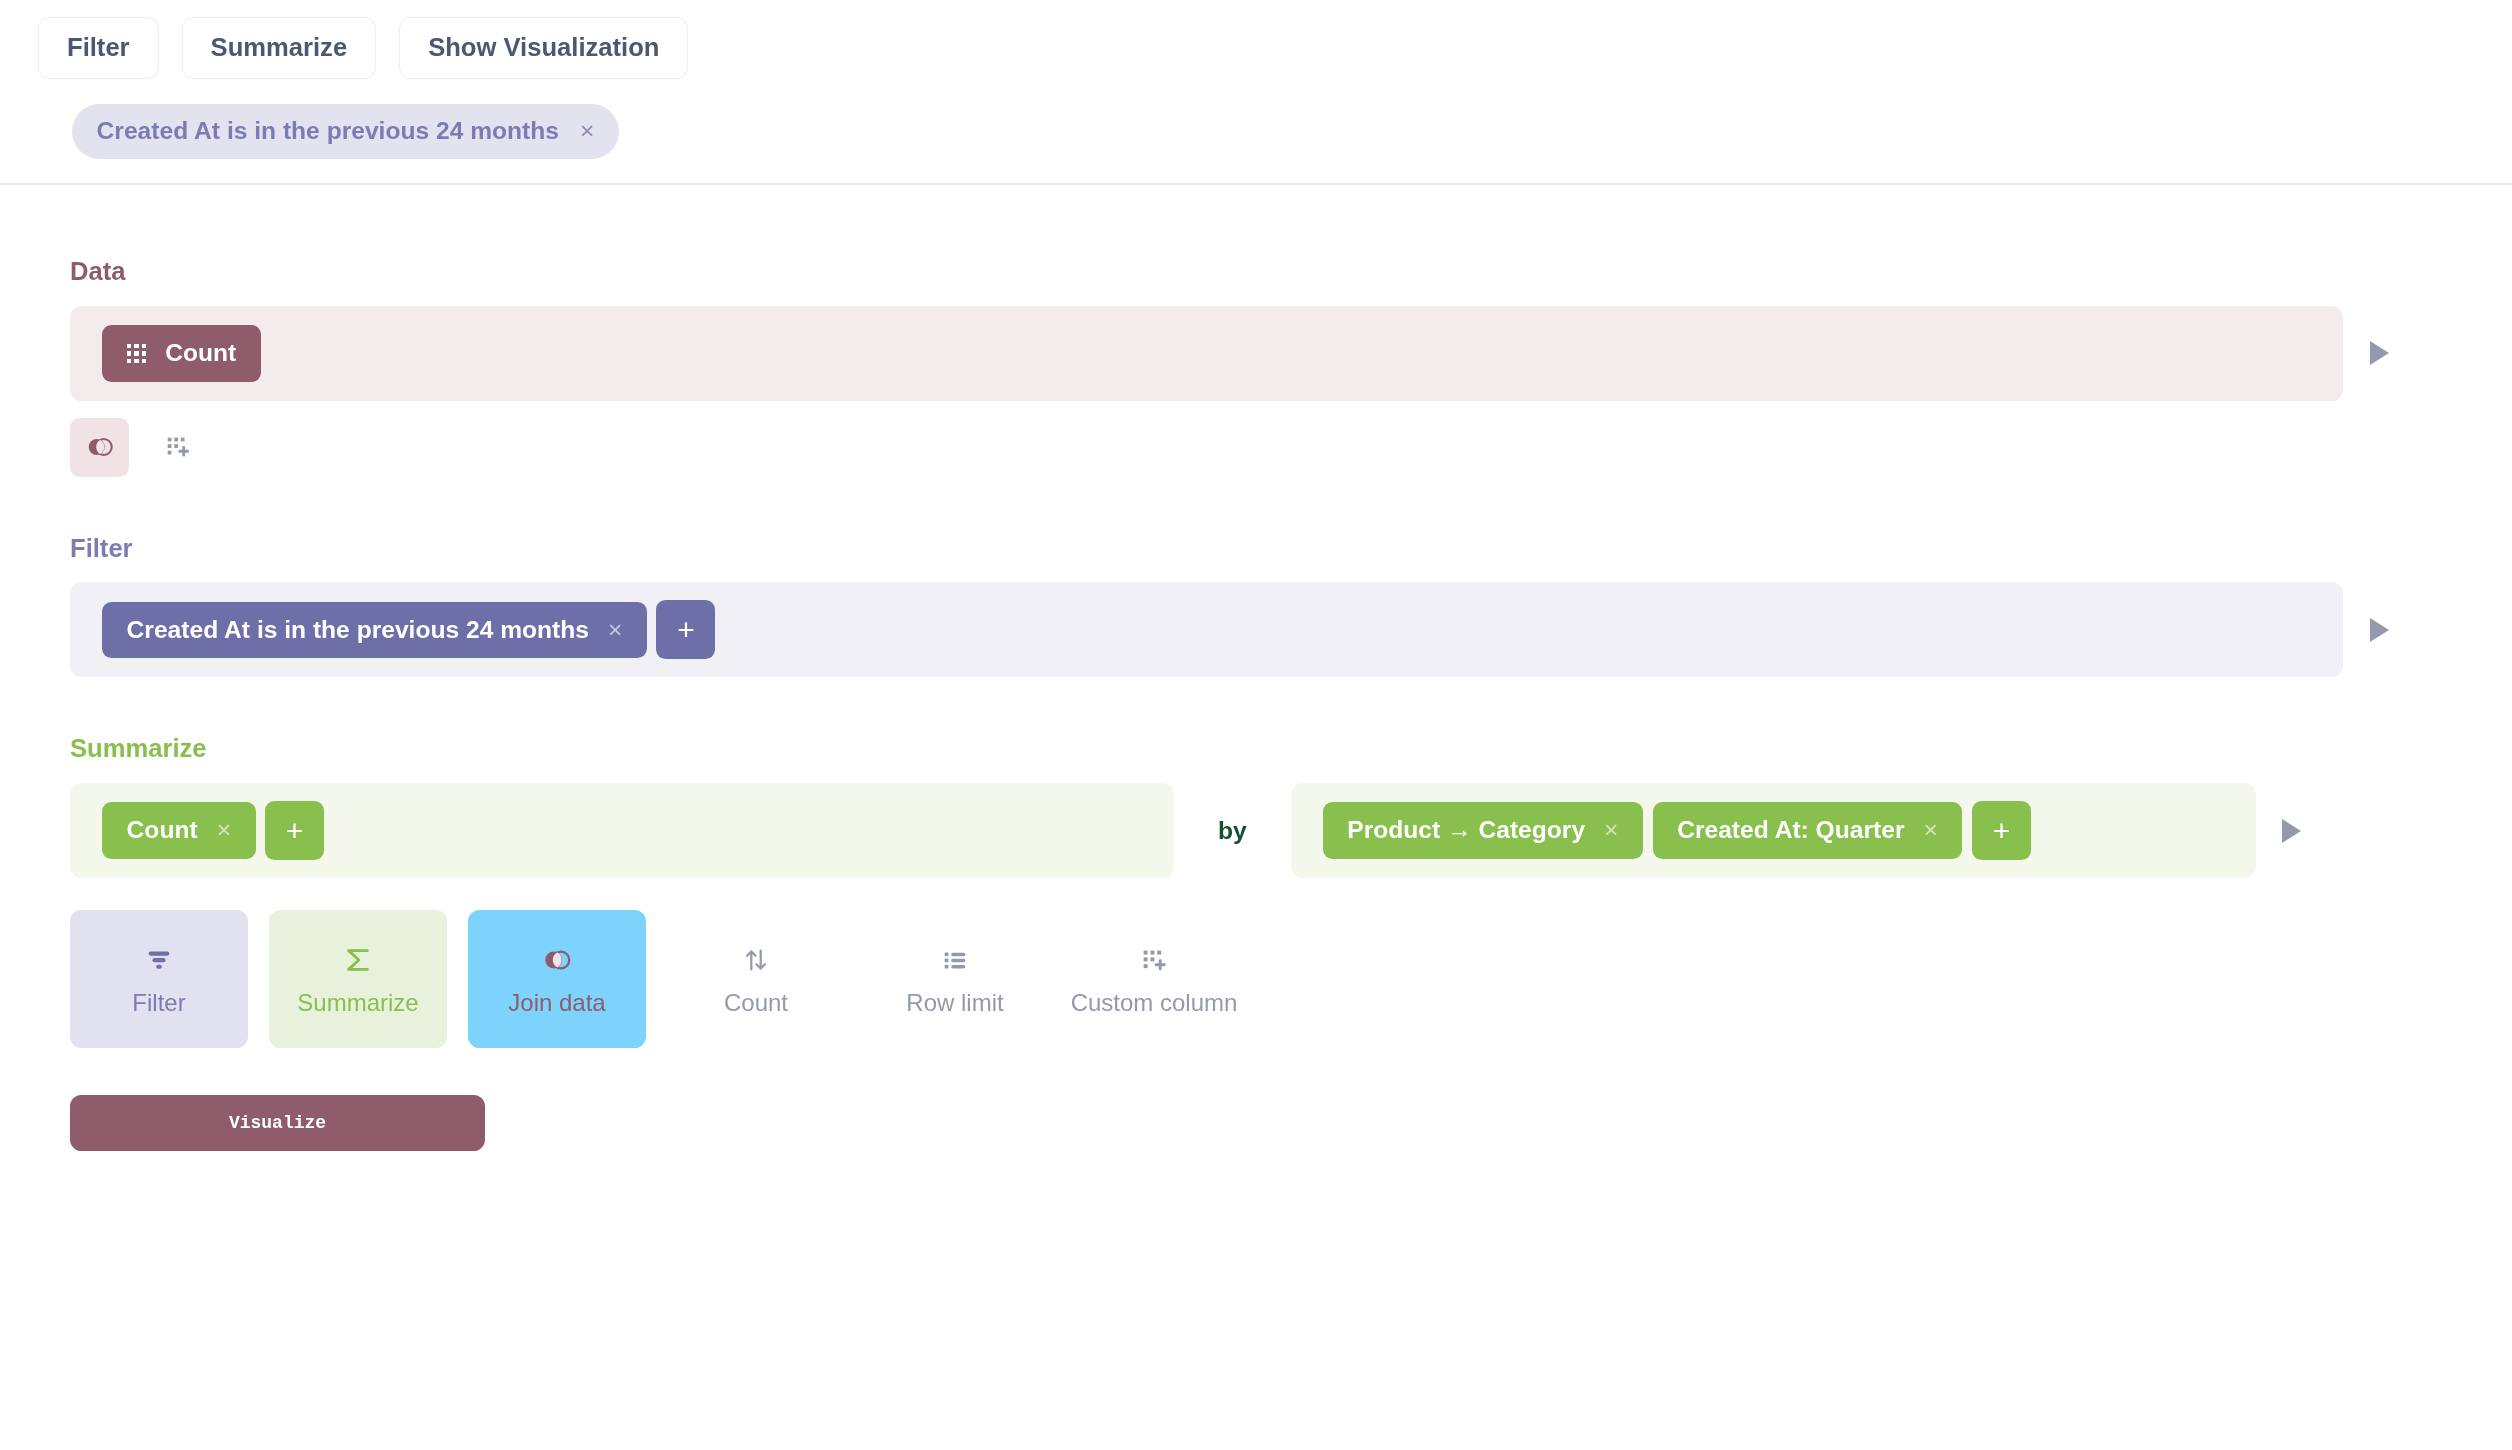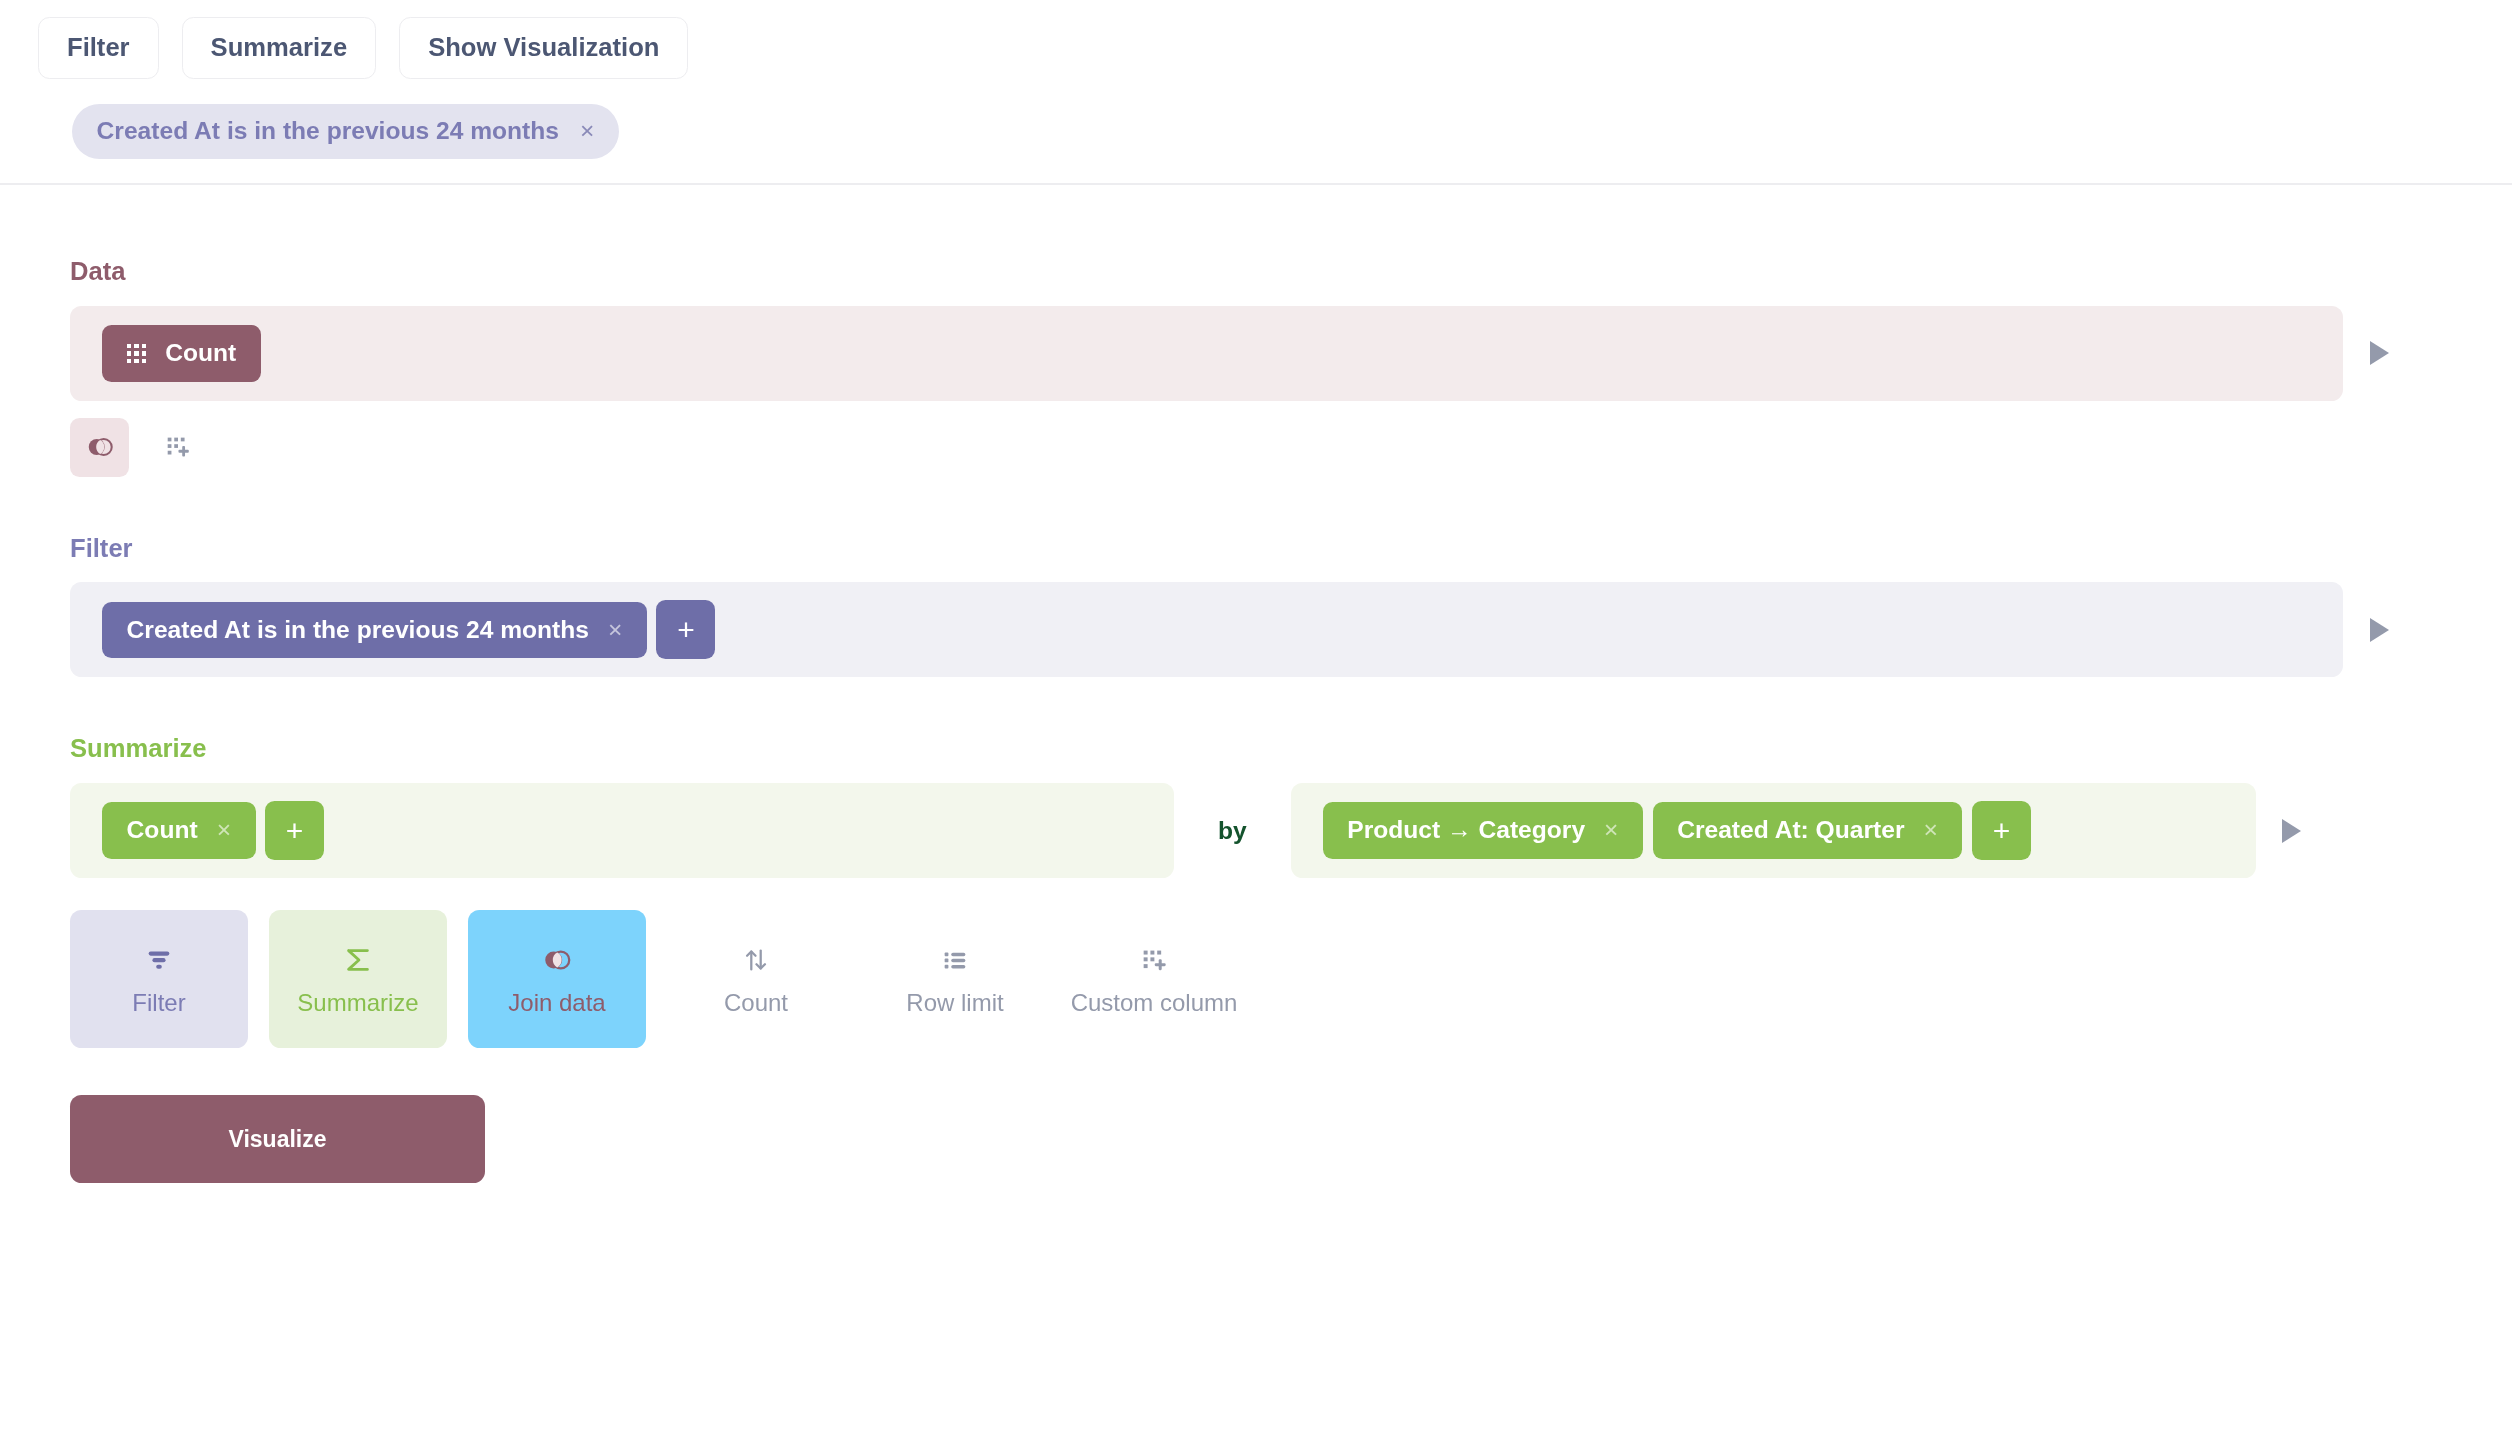--- a/index.html
+++ b/index.html
@@ -236,27 +236,27 @@
   .act-plain     { background: transparent; }
   .act-plain .lbl     { color: #949AAB; }
 
   
   .visualize-row { padding-left: 70px; margin-top: 47px; }
   .visualize-btn {
     background: #8E5C6B;
     color: #ffffff;
     border: none;
     border-radius: 11.4px;
-    font-size: 23px;
+    font-size: 18px;
     font-weight: bold;
     padding: 0 38px;
-    height: 88px;
+    height: 56px;
     min-width: 415px;
     cursor: pointer;
-    font-family: Liberation Sans, sans-serif;
+    font-family: Liberation Mono, monospace;
   }
 
   .sec-data      { margin-top: 74px; }
   .sec-filter    { margin-top: 59px; }
   .sec-summarize { margin-top: 59px; }
 </style>
 </head>
 <body>
 
 <div class="header-bar">

